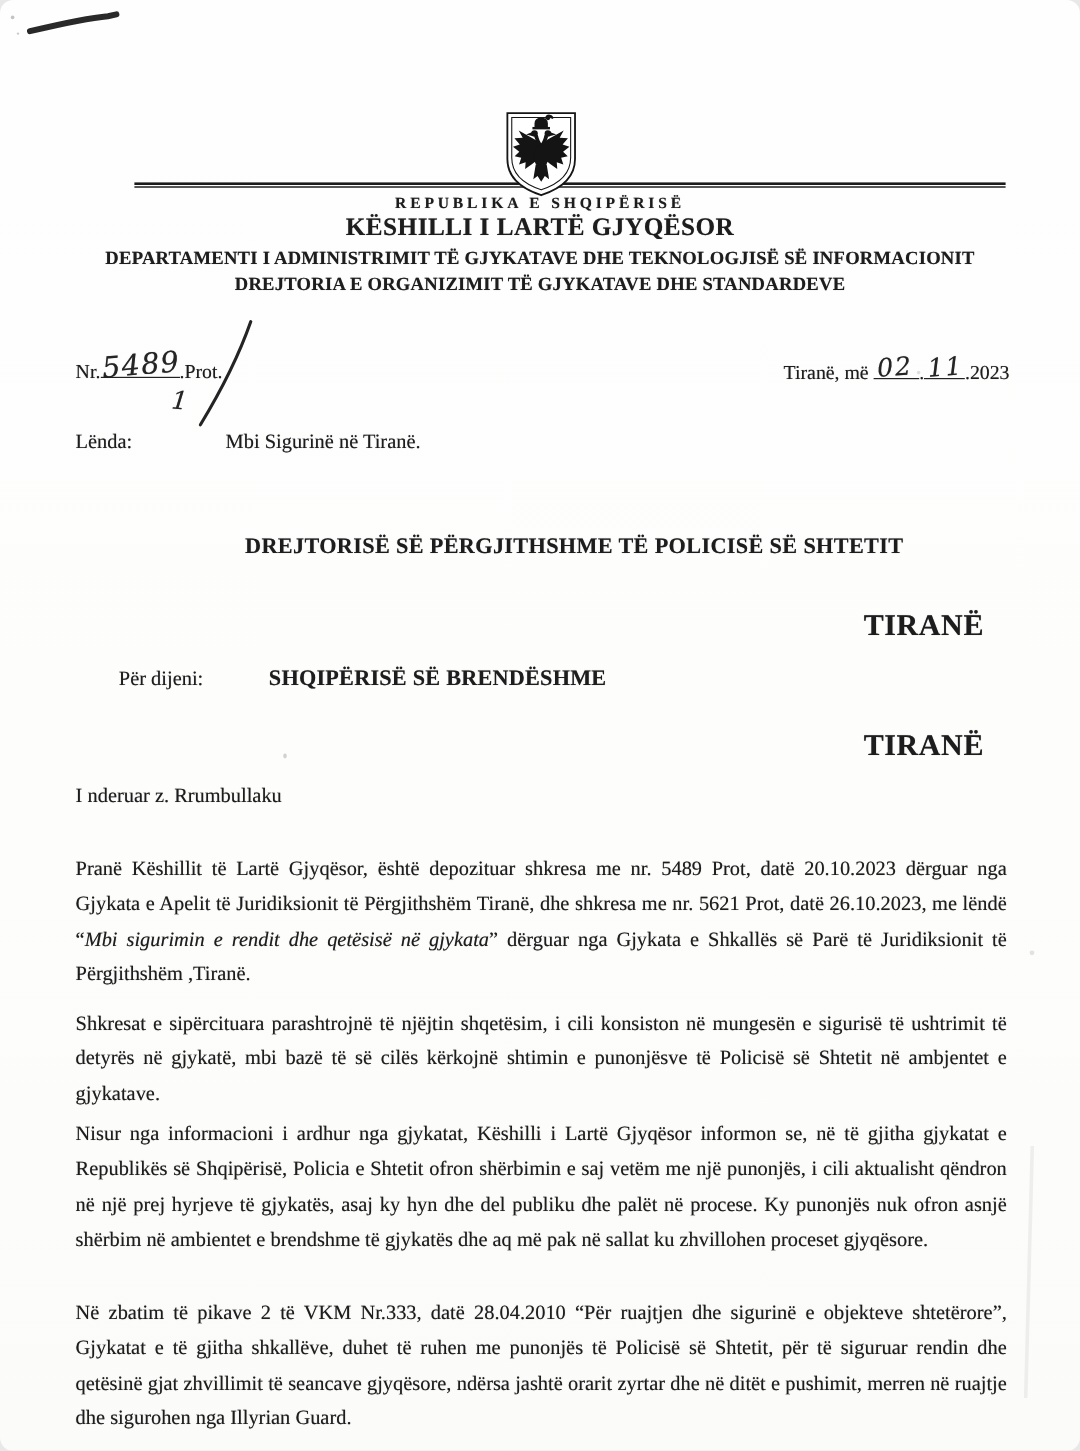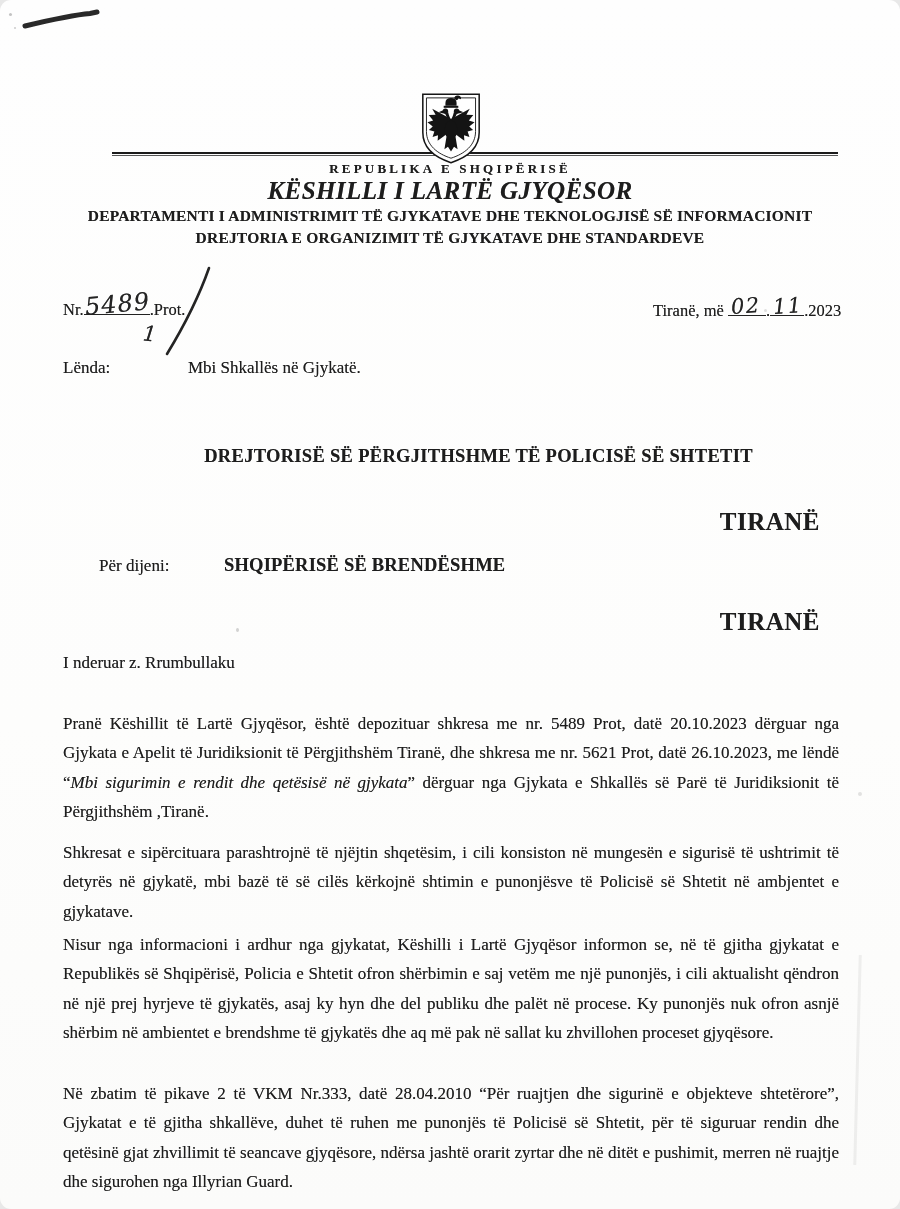--- a/index.html
+++ b/index.html
@@ -17,21 +17,21 @@
 
   
   .rule {
     position:absolute; left:112px; top:152px; width:726px; height:5px;
     background:linear-gradient(180deg,#1b1b1b 0,#1b1b1b 2.4px,transparent 2.4px,transparent 3.4px,rgba(30,30,30,.75) 3.4px,rgba(30,30,30,.75) 4.4px,transparent 4.4px);
     z-index:1;
   }
   .emblem { position:absolute; left:420px; top:92px; width:62px; height:73px; z-index:2; }
   .lh-line { position:absolute; left:62px; width:776px; text-align:center; font-weight:bold; white-space:nowrap; }
   .lh-republic   { top:161px; font-size:13px; letter-spacing:3.2px; }
-  .lh-council    { top:177px; font-size:25px; letter-spacing:0.4px;font-style:italic; }
+  .lh-council    { top:177px; font-size:21px; letter-spacing:0.4px; }
   .lh-department { top:207px; font-size:15.5px; letter-spacing:0.2px; }
   .lh-directorate{ top:229px; font-size:15.5px; letter-spacing:0.2px; }
 
   
   .nr-line { position:absolute; left:63px; top:296px; font-size:16.5px; white-space:nowrap; z-index:3; }
   .hw-slot { display:inline-block; position:relative; border-bottom:1.6px solid #222; vertical-align:baseline; }
   .slot-nr { width:66px; height:18px; }
   .hw { font-family:"DejaVu Serif", serif; font-style:italic; color:#242424; }
   .hw-nr {
     position:absolute; left:1px; bottom:-4px;
@@ -143,21 +143,21 @@
     </svg>
     <span class="hw hw-suffix">1</span>
   </div>
 
   <div class="date-line">
     <span>Tiranë, më</span>
     <span class="hw-slot slot-day"><span class="hw hw-date">02</span></span><span>.</span><span class="hw-slot slot-month"><span class="hw hw-date">11</span></span><span>.2023</span>
   </div>
 
   <div class="subject">
-    <span class="label">Lënda:</span><span>Mbi Shkallës në Gjykatë.</span>
+    <span class="label">Lënda:</span><span>Mbi Sigurinë në Tiranë.</span>
   </div>
 
   <div class="recipient-main">DREJTORISË SË PËRGJITHSHME TË POLICISË SË SHTETIT</div>
   <div class="city city-1">TIRANË</div>
 
   <div class="cc-line">
     <span class="label">Për dijeni:</span><span class="value">SHQIPËRISË SË BRENDËSHME</span>
   </div>
   <div class="city city-2">TIRANË</div>
 

